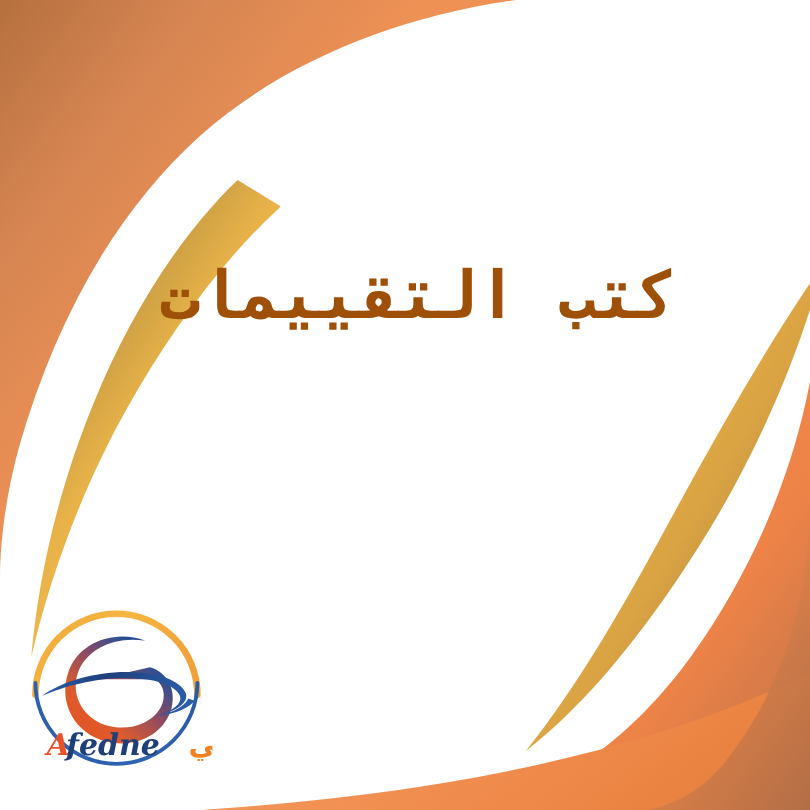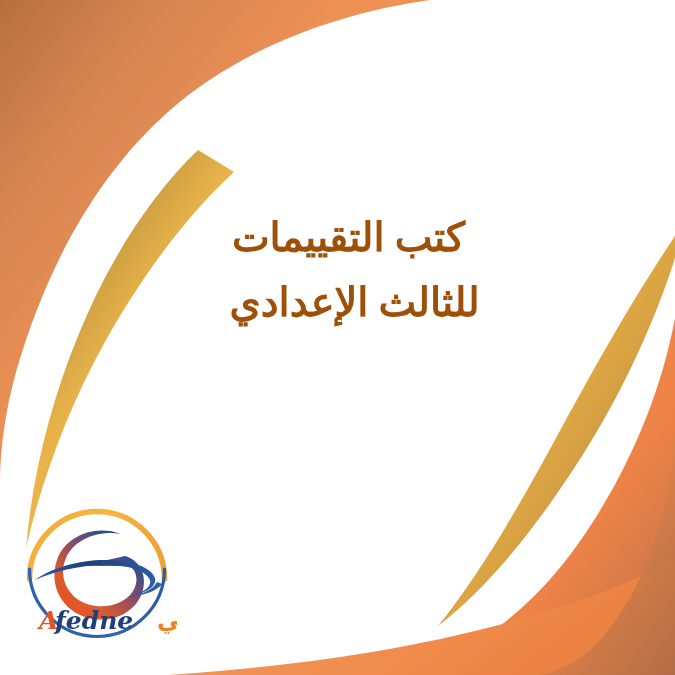--- a/index.html
+++ b/index.html
@@ -28,23 +28,23 @@
     position: absolute;
     left: 0;
     top: 206px;
     width: 675px;
     text-align: center;
     direction: rtl;
     z-index: 5;
   }
   .title-line {
     display: block;
-    font-family: Liberation Serif, serif;
+    font-family: Liberation Mono, monospace;
     font-weight: bold;
-    font-size: 40px;
+    font-size: 55px;
     line-height: 1.62;
     letter-spacing: 0px;
     white-space: nowrap;
     margin-left: 44px;
   }
   #title-line-1 {
     padding-right: 22px;
   }
   #title-line-2 {
     padding-right: 10px;
@@ -136,21 +136,20 @@
              L675,675 Z" fill="url(#gradOrangeBottom)"></path>
 
     <path d="M675,430
              C672,512 646,586 600,640
              C582,660 562,670 540,675
              L675,675 Z" fill="url(#gradOrangeCorner)" opacity="0.85"></path>
   </svg>
 
   <div id="title-block" style="color: rgb(158, 79, 8);">
     <span id="title-line-1" class="title-line">كتب التقييمات</span>
-    <span id="title-line-2" class="title-line">للثالث الإعدادي</span>
   </div>
 
   <svg id="brand-logo" viewBox="0 0 160 165" width="160" height="165" xmlns="http://www.w3.org/2000/svg">
     <defs>
       <linearGradient id="ringTop" x1="0" y1="0" x2="1" y2="0.4">
         <stop offset="0%" stop-color="#F2A93B"></stop>
         <stop offset="50%" stop-color="#F5B63F"></stop>
         <stop offset="100%" stop-color="#F0A23A"></stop>
       </linearGradient>
       <linearGradient id="ringBottom" x1="0" y1="1" x2="1" y2="0.6">

